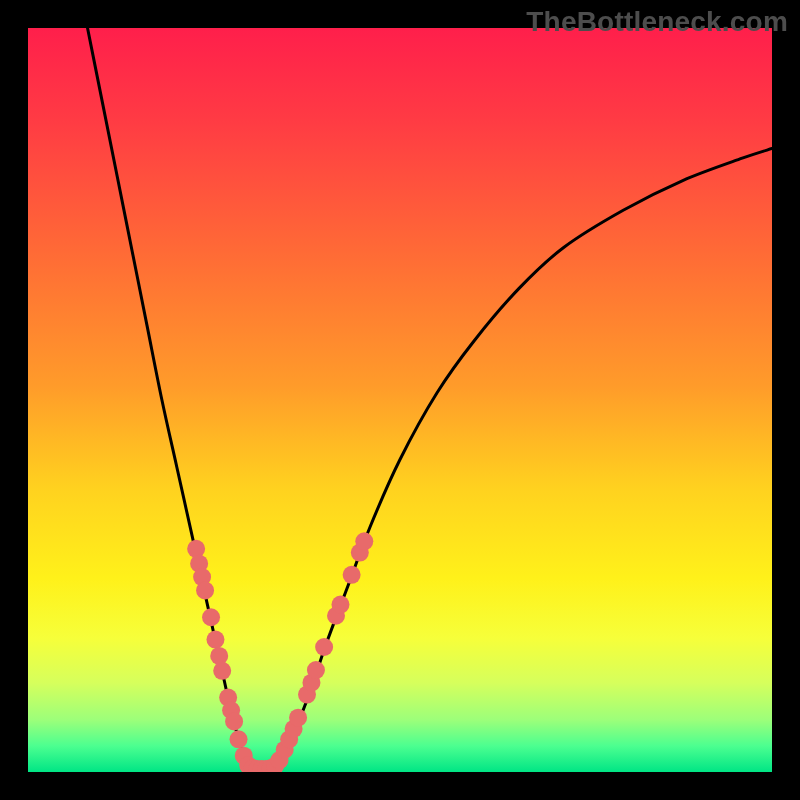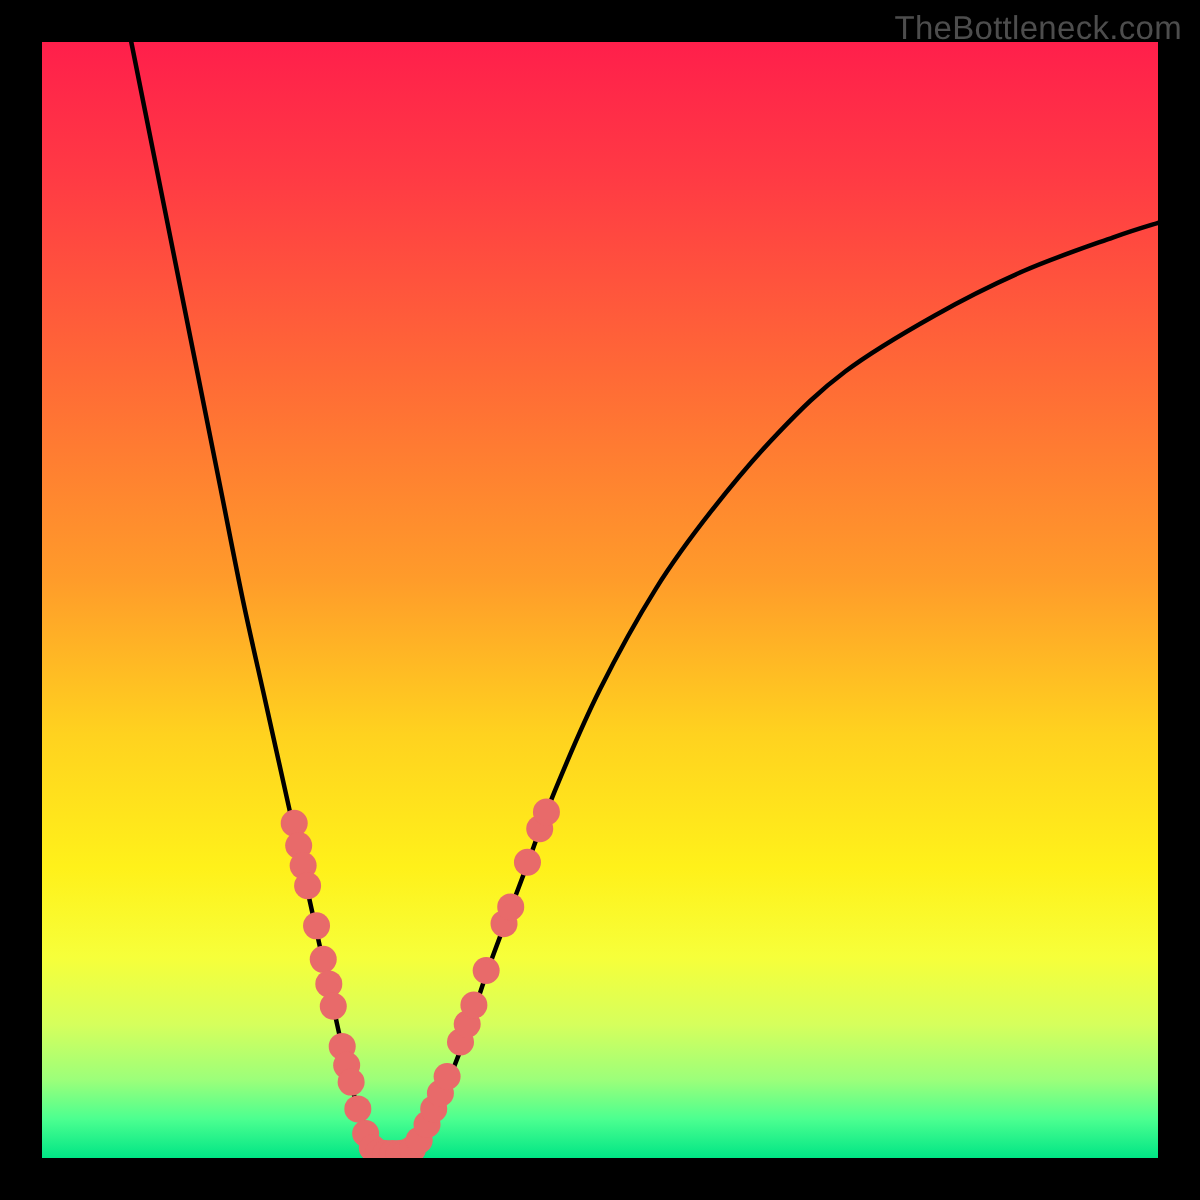--- a/index.html
+++ b/index.html
@@ -22,22 +22,22 @@
     top: 28px;
     width: 744px;
     height: 744px;
     overflow: hidden;
   }
   .watermark {
     position: absolute;
     top: 6px;
     right: 12px;
     color: #4d4d4d;
-    font-size: 22px;
-    font-weight: 400;
+    font-size: 28px;
+    font-weight: 700;
     letter-spacing: 0.2px;
     user-select: none;
   }
   svg {
     display: block;
   }
 </style>
 </head>
 <body>
 

